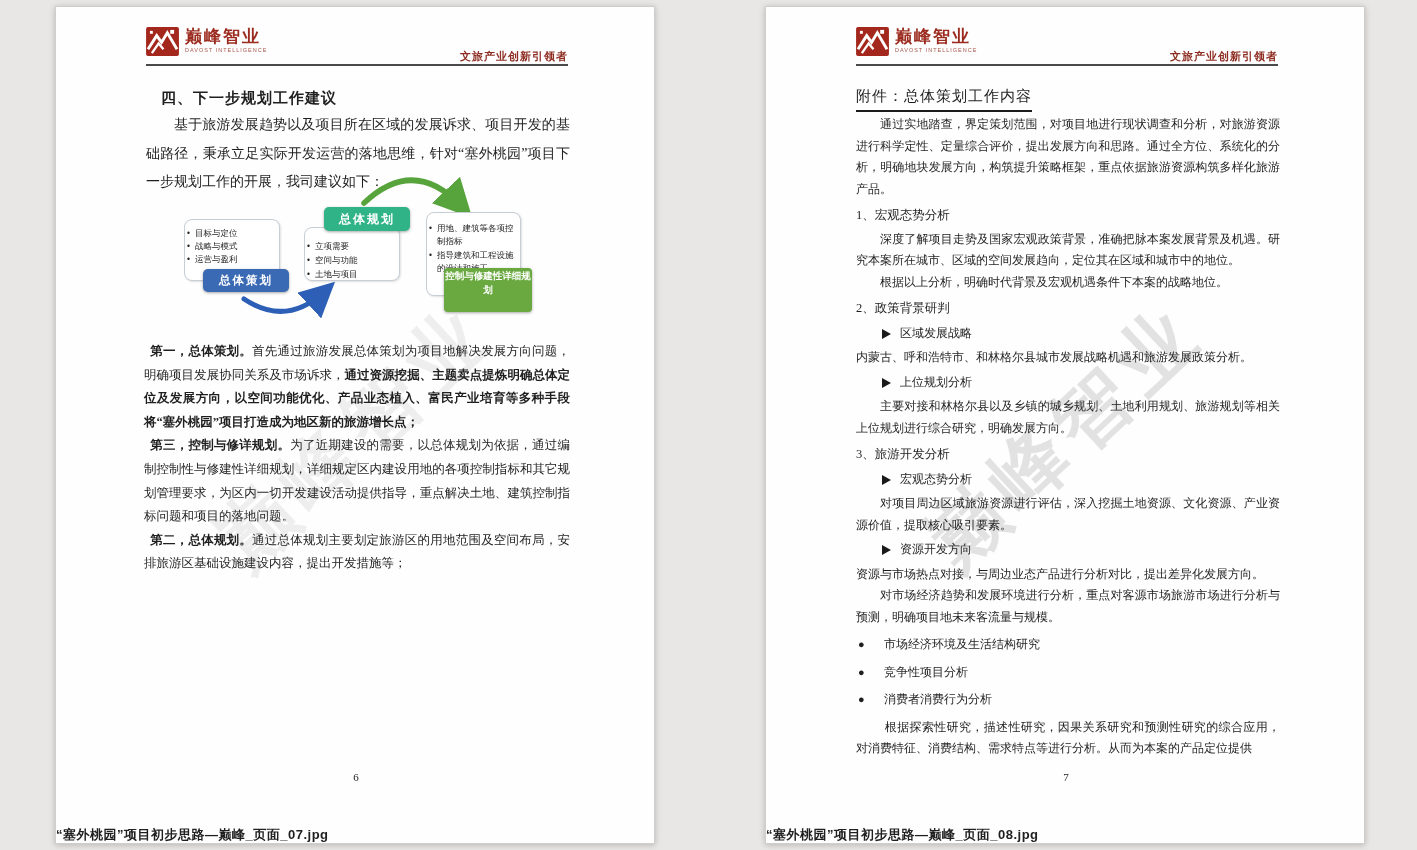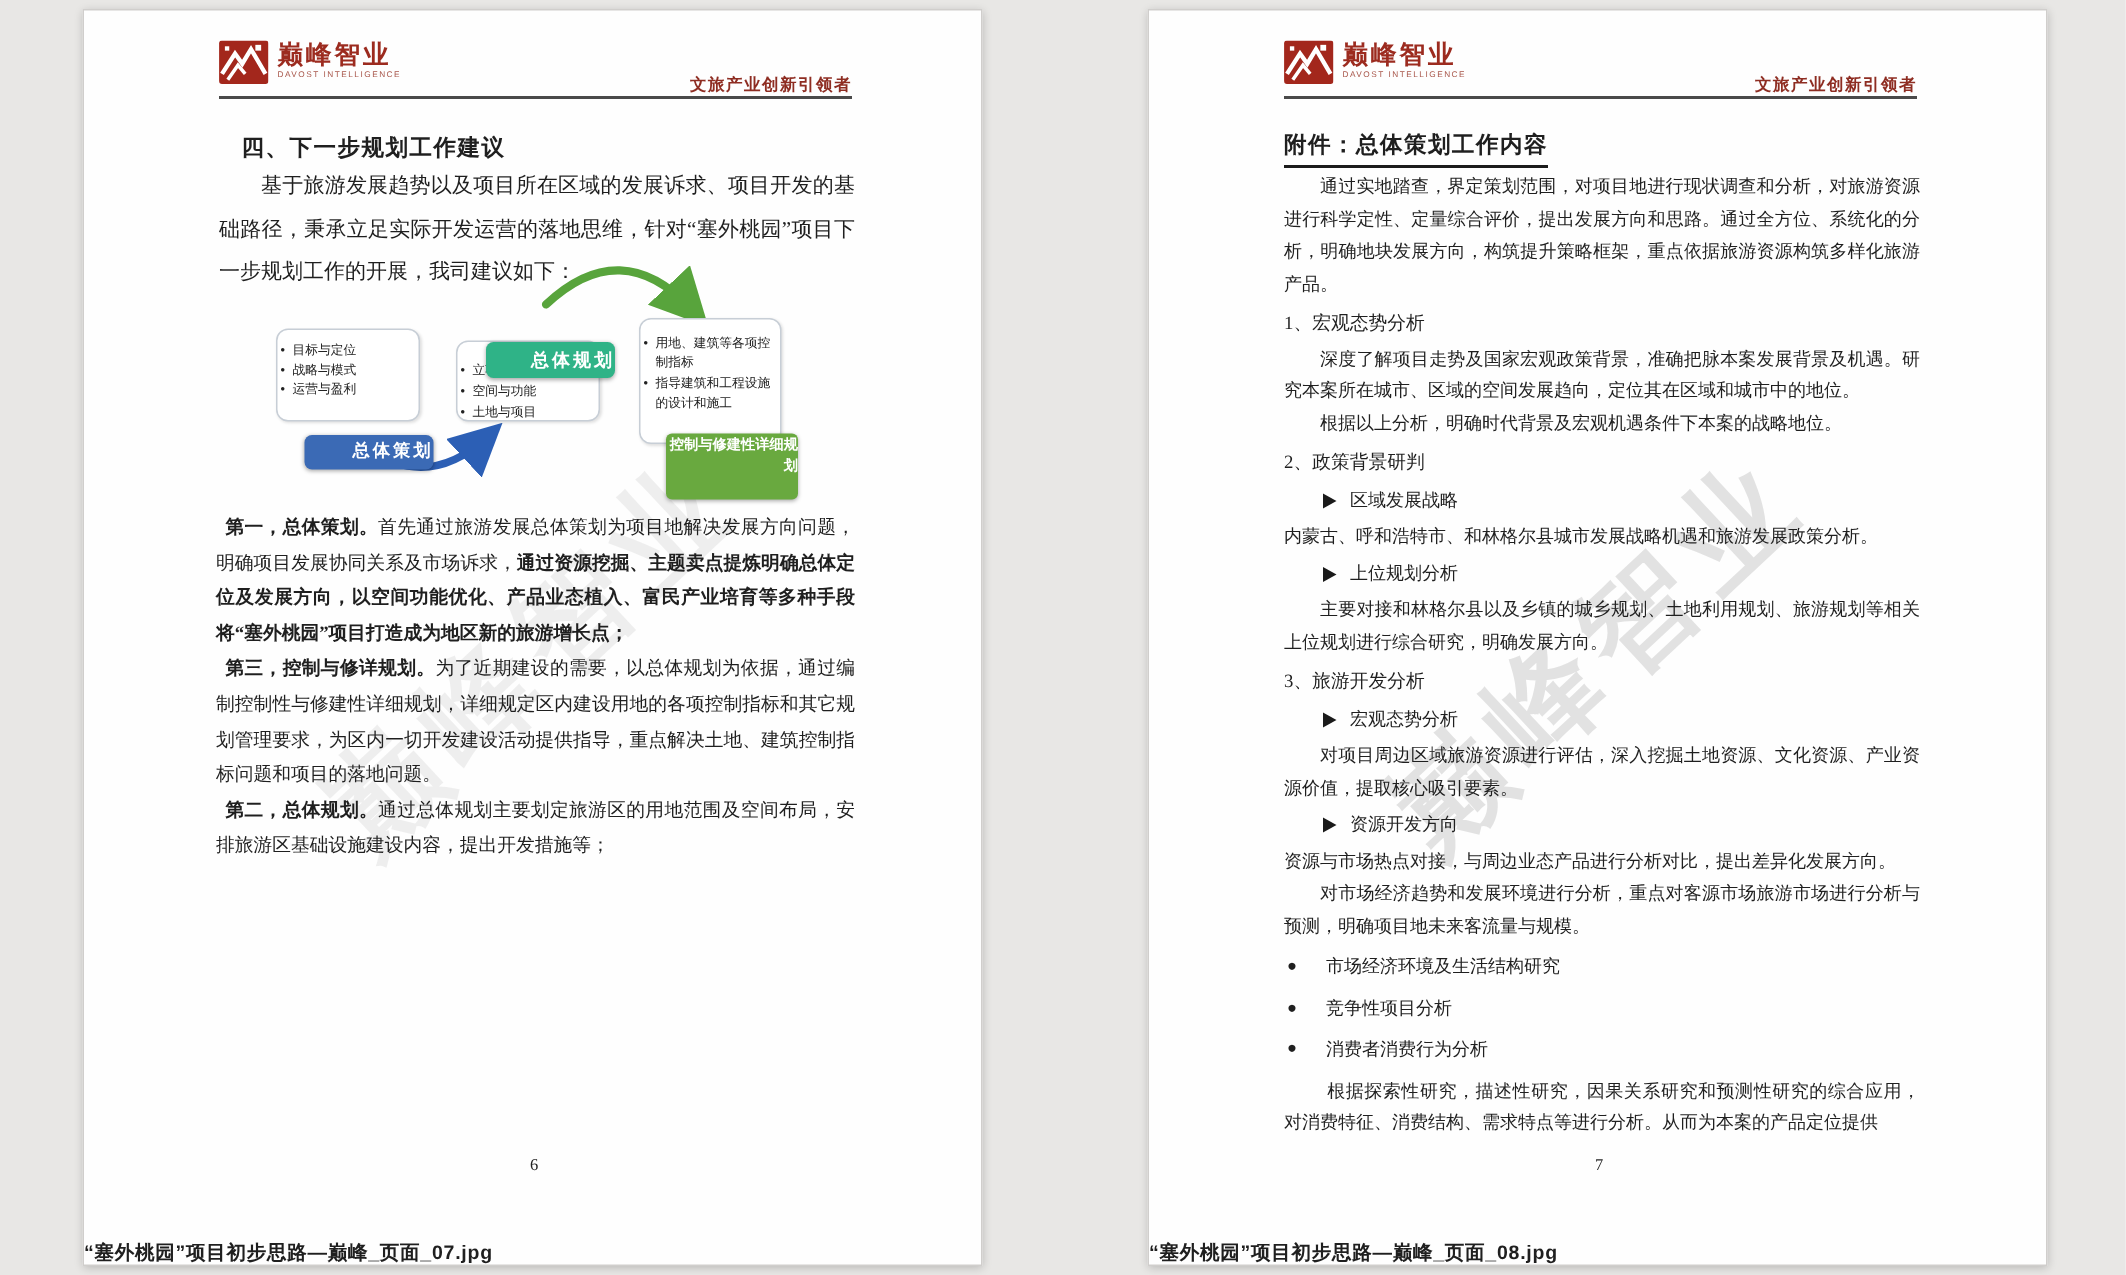--- a/index.html
+++ b/index.html
@@ -38,35 +38,35 @@
           box-shadow:1px 1px 2px rgba(0,0,0,.12); }
   .dbox ul { list-style:none; }
   .dbox li { font-size:8.5px; line-height:13px; color:#222; white-space:normal;
              padding-left:10px; position:relative; font-family:"Liberation Sans",sans-serif; }
   .dbox li .bu { position:absolute; left:2px; top:0; font-size:8.5px; }
   #dbox1 { left:128px; top:212px; width:96px; height:62px; padding-top:7px; }
   #dbox2 { left:248px; top:220px; width:96px; height:54px; padding-top:11px; }
   #dbox2 li { line-height:14px; }
   #dbox3 { left:370px; top:205px; width:95px; height:84px; padding-top:9px; padding-right:3px; }
   #dbox3 li { line-height:12.5px; margin-bottom:2px; }
-  .dlabel { position:absolute; color:#fff; font-weight:700; text-align:right;
+  .dlabel { position:absolute; color:#fff; font-weight:700; text-align:center;
             border-radius:5px; box-shadow:0 1px 3px rgba(0,0,0,.35); z-index:2;
-            font-family:"Liberation Sans",sans-serif;margin-top:21px; }
+            font-family:"Liberation Sans",sans-serif; }
   #dlabel1 { left:147px; top:262px; width:86px; height:23px; line-height:23px; font-size:11.5px; background:#3b6ab5; letter-spacing:2px; }
   #dlabel2 { left:268px; top:200px; width:86px; height:24px; line-height:24px; font-size:12px; background:#2fb387; letter-spacing:2px; }
   #dlabel3 { left:388px; top:261px; width:88px; height:44px; font-size:9.5px; line-height:14px; background:#69a93f; padding-top:1px; border-radius:4px; }
   .arrows { position:absolute; left:100px; top:158px; width:420px; height:160px; overflow:visible; }
 
   .lp-paras { position:absolute; top:333px; left:88px; width:426px; font-size:12.5px; line-height:23.6px;
               text-align:justify; z-index:1; }
   .lp-paras p { text-indent:.5em; }
   .seg-b { font-weight:700; }
 
   
-  .heading-right { position:absolute; top:80px; left:90px; font-size:15px; font-weight:700; letter-spacing:1px;
+  .heading-right { position:absolute; top:80px; left:90px; font-size:15px; font-weight:400; letter-spacing:1px;
                    border-bottom:2px solid #1c1c1c; padding-bottom:4px; z-index:1; }
   .rp-body { position:absolute; top:107px; left:90px; width:424px; font-size:12px; line-height:21.5px;
              text-align:justify; z-index:1; }
   .blk-p   { text-indent:2em; }
   .blk-pf  { text-indent:0; }
   .blk-pin { text-indent:2.4em; }
   .blk-num { font-weight:400; font-size:12.5px; margin-top:5px; margin-bottom:2px; }
   .blk-arr { font-weight:400; padding-left:44px; position:relative; margin:3px 0; }
   .blk-arr .tri { position:absolute; left:26px; top:6px; width:0; height:0;
                   border-left:9px solid #1a1a1a; border-top:5px solid transparent; border-bottom:5px solid transparent; }

